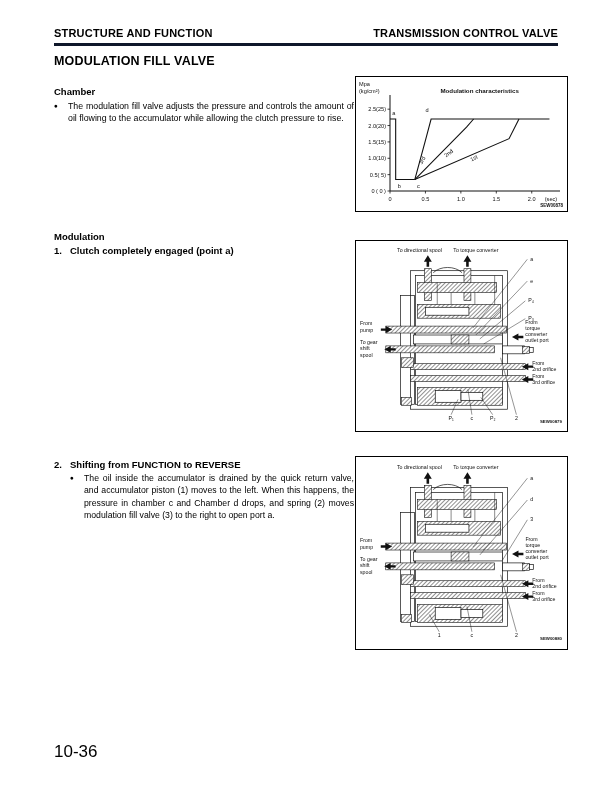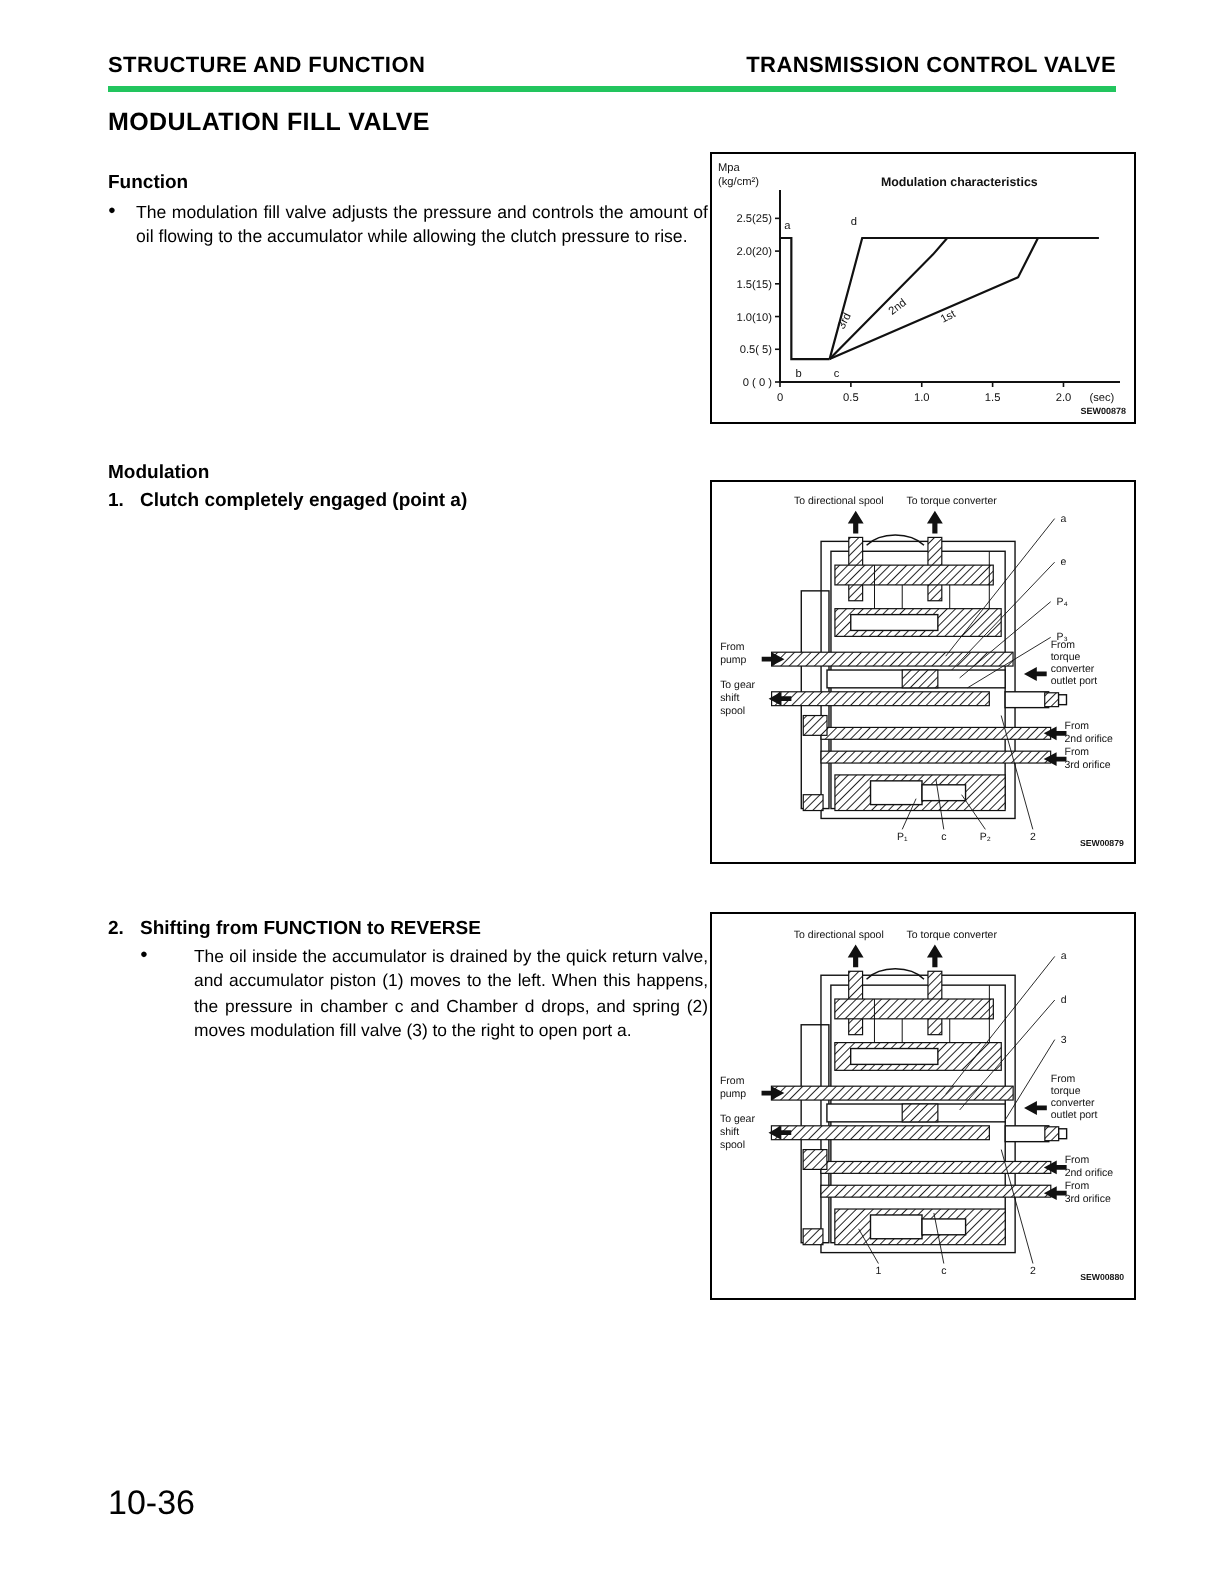--- a/index.html
+++ b/index.html
@@ -1,29 +1,29 @@
 <!DOCTYPE html>
 <html><head>
 <meta charset="utf-8">
 <style>
   html,body{margin:0;padding:0;background:#e8e8e8;}
   .page{position:relative;width:612px;height:792px;margin:0 auto;background:#ffffff;
         font-family:"Liberation Sans",sans-serif;color:#000;overflow:hidden;}
   .header{position:absolute;left:54px;right:54px;top:27px;display:flex;justify-content:space-between;
-          font-weight:bold;font-size:11px;letter-spacing:.2px;border-bottom:3px solid #22c55e;padding-bottom:4px;}
+          font-weight:bold;font-size:11px;letter-spacing:.2px;border-bottom:3px solid #0f172a;padding-bottom:4px;}
   .doc-title{position:absolute;left:54px;top:54px;font-weight:bold;font-size:12.5px;letter-spacing:.2px;}
   .text-block{position:absolute;left:54px;width:300px;}
   .func{top:86px;}
   .op{top:231px;}
   .sec2{top:459px;}
   .sub-heading{font-weight:bold;font-size:9.5px;margin-bottom:3px;}
   .num-row{display:flex;font-weight:bold;font-size:9.5px;margin-bottom:2px;}
   .num{width:16px;flex:0 0 16px;}
   .bullet-row{display:flex;margin-top:1px;}
-  .bullet-row.indent{margin-left:16px;gap:13px;}
+  .bullet-row.indent{margin-left:16px;}
   .bullet{flex:0 0 14px;width:14px;font-size:6.5px;padding-top:2px;}
   .btext{font-size:8.8px;line-height:12.3px;text-align:justify;width:100%;}
   .indent .btext{font-size:8.7px;}
   .figure-box{position:absolute;left:355px;width:213px;border:1px solid #000;background:#fff;box-sizing:border-box;}
   .figure-box svg{display:block;width:100%;height:100%;}
   svg text{fill:#111;font-family:"Liberation Sans",sans-serif;}
   .page-number{position:absolute;left:54px;top:742px;font-size:17px;}
 </style>
 </head>
 <body>
@@ -31,21 +31,21 @@
 <div class="page">
 
   <div class="header">
     <span>STRUCTURE AND FUNCTION</span>
     <span>TRANSMISSION CONTROL VALVE</span>
   </div>
 
   <div class="doc-title">MODULATION FILL VALVE</div>
 
   <div class="text-block func">
-    <div class="sub-heading">Function</div>
+    <div class="sub-heading">Chamber</div>
     <div class="bullet-row">
       <span class="bullet">●</span>
       <div class="btext">The modulation fill valve adjusts the pressure and controls the amount of oil flowing to the accumulator while allowing the clutch pressure to rise.</div>
     </div>
   </div>
 
   <div class="figure-box" style="top:76px;height:136px">
     <svg id="chart-svg" viewBox="0 0 211 134">
         <path d="M34,18 L34,114 L204,114" stroke="#111" fill="none" stroke-width="1"></path>
         <line x1="31.5" y1="32.18181818181819" x2="34" y2="32.18181818181819" stroke="#111" stroke-width="0.8"></line>

